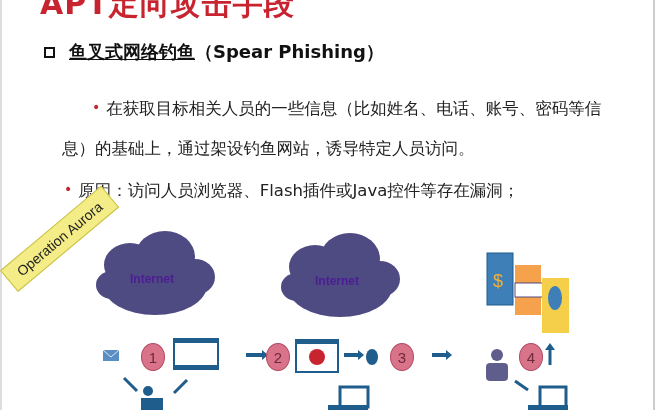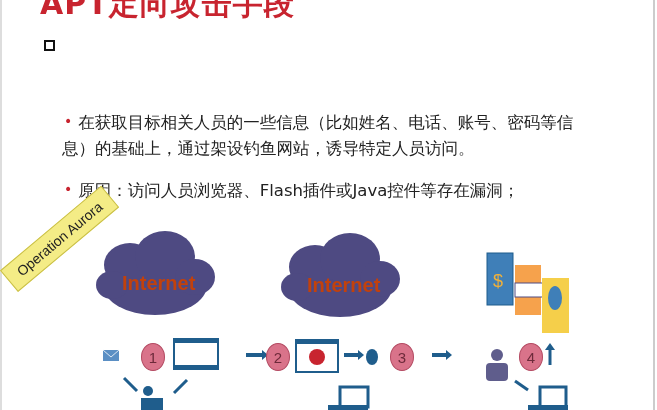--- a/index.html
+++ b/index.html
@@ -4,36 +4,38 @@
 <style>
   html, body { margin:0; padding:0; }
   body { width:657px; height:410px; overflow:hidden; background:#fff; position:relative; font-family:"DejaVu Sans", sans-serif; }
   .frame { position:absolute; left:0; top:0; width:655px; height:410px; border-left:2px solid #ddd; border-right:2px solid #ccc; box-sizing:border-box; }
   .title { position:absolute; left:40px; top:-16px; font-size:30px; font-weight:bold; color:#c8242f; letter-spacing:1px; white-space:nowrap; }
   .subtitle { position:absolute; left:44px; top:40px; font-size:18px; font-weight:bold; color:#111; white-space:nowrap; display:flex; align-items:center; }
   .subtitle .box { width:11px; height:11px; border:2.5px solid #111; margin-right:14px; box-sizing:border-box; }
   .subtitle .u { text-decoration:underline; }
   .bullet { position:absolute; left:64px; font-size:16.5px; color:#222; white-space:nowrap; }
   .bullet .dot { color:#c8242f; font-size:14px; margin-right:6px; position:relative; top:-2px; }
-  .b1 { top:112px; } .b1b { top:138px; left:62px; } .b2 { top:180px; }
+  .b1 { top:98px;margin-left:28px; } .b1b { top:138px; left:62px; } .b2 { top:180px; }
   .diagram { position:absolute; left:0; top:215px; width:657px; height:195px; }
   .diagram svg { position:absolute; left:0; top:0; }
   .aurora { position:absolute; left:18px; top:264px; width:130px; height:26px; background:#f4ec86; border:1px solid #c9bf47; transform:rotate(-40deg); transform-origin:left bottom; font-size:14px; color:#222; display:flex; align-items:center; justify-content:center; font-family:"Liberation Sans", sans-serif; }
-  .cloud-label { position:absolute; color:#c2410c; font-size:20px; font-weight:bold; font-family:"Liberation Sans", sans-serif; }
+  .cloud-label { position:absolute; color:#4c1d95; font-size:12px; font-weight:bold; font-family:"Liberation Sans", sans-serif;margin-left:8px; }
   .num { position:absolute; width:22px; height:26px; border-radius:50%; background:#d9738a; border:1px solid #b44a62; color:#6d2a3a; font-size:15px; display:flex; align-items:center; justify-content:center; font-family:"Liberation Sans", sans-serif; }
 </style>
 </head>
 <body>
 
 <div class="frame"></div>
 
 <div class="title">APT定向攻击手段</div>
 
 <div class="subtitle">
   <span class="box"></span>
+  <span class="u">鱼叉式网络钓鱼</span>
+  <span>（Spear Phishing）</span>
 </div>
 
 <div class="bullet b1"><span class="dot">•</span><span>在获取目标相关人员的一些信息（比如姓名、电话、账号、密码等信</span></div>
 <div class="bullet b1b">息）的基础上，通过架设钓鱼网站，诱导特定人员访问。</div>
 <div class="bullet b2"><span class="dot">•</span><span>原因：访问人员浏览器、Flash插件或Java控件等存在漏洞；</span></div>
 
 <div class="diagram">
   <svg width="657" height="195" viewBox="0 0 657 195">
 
     <g fill="#4e4a82">

